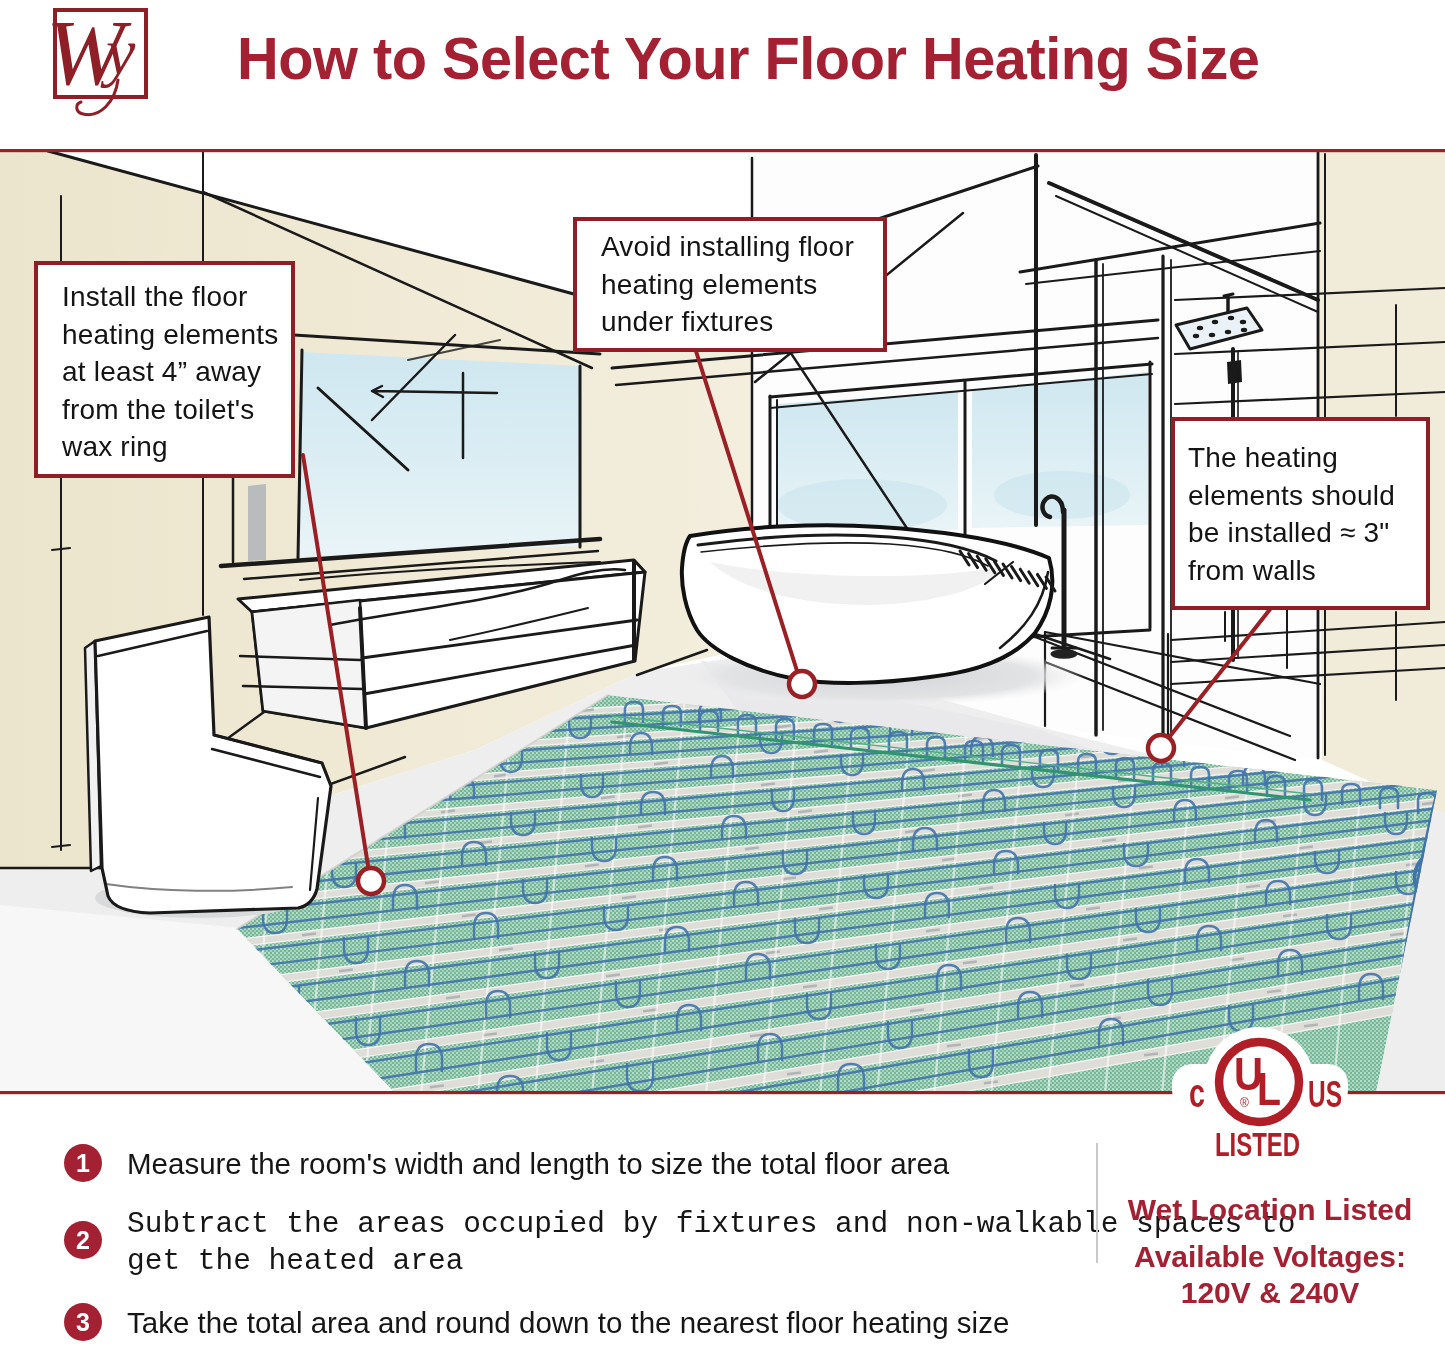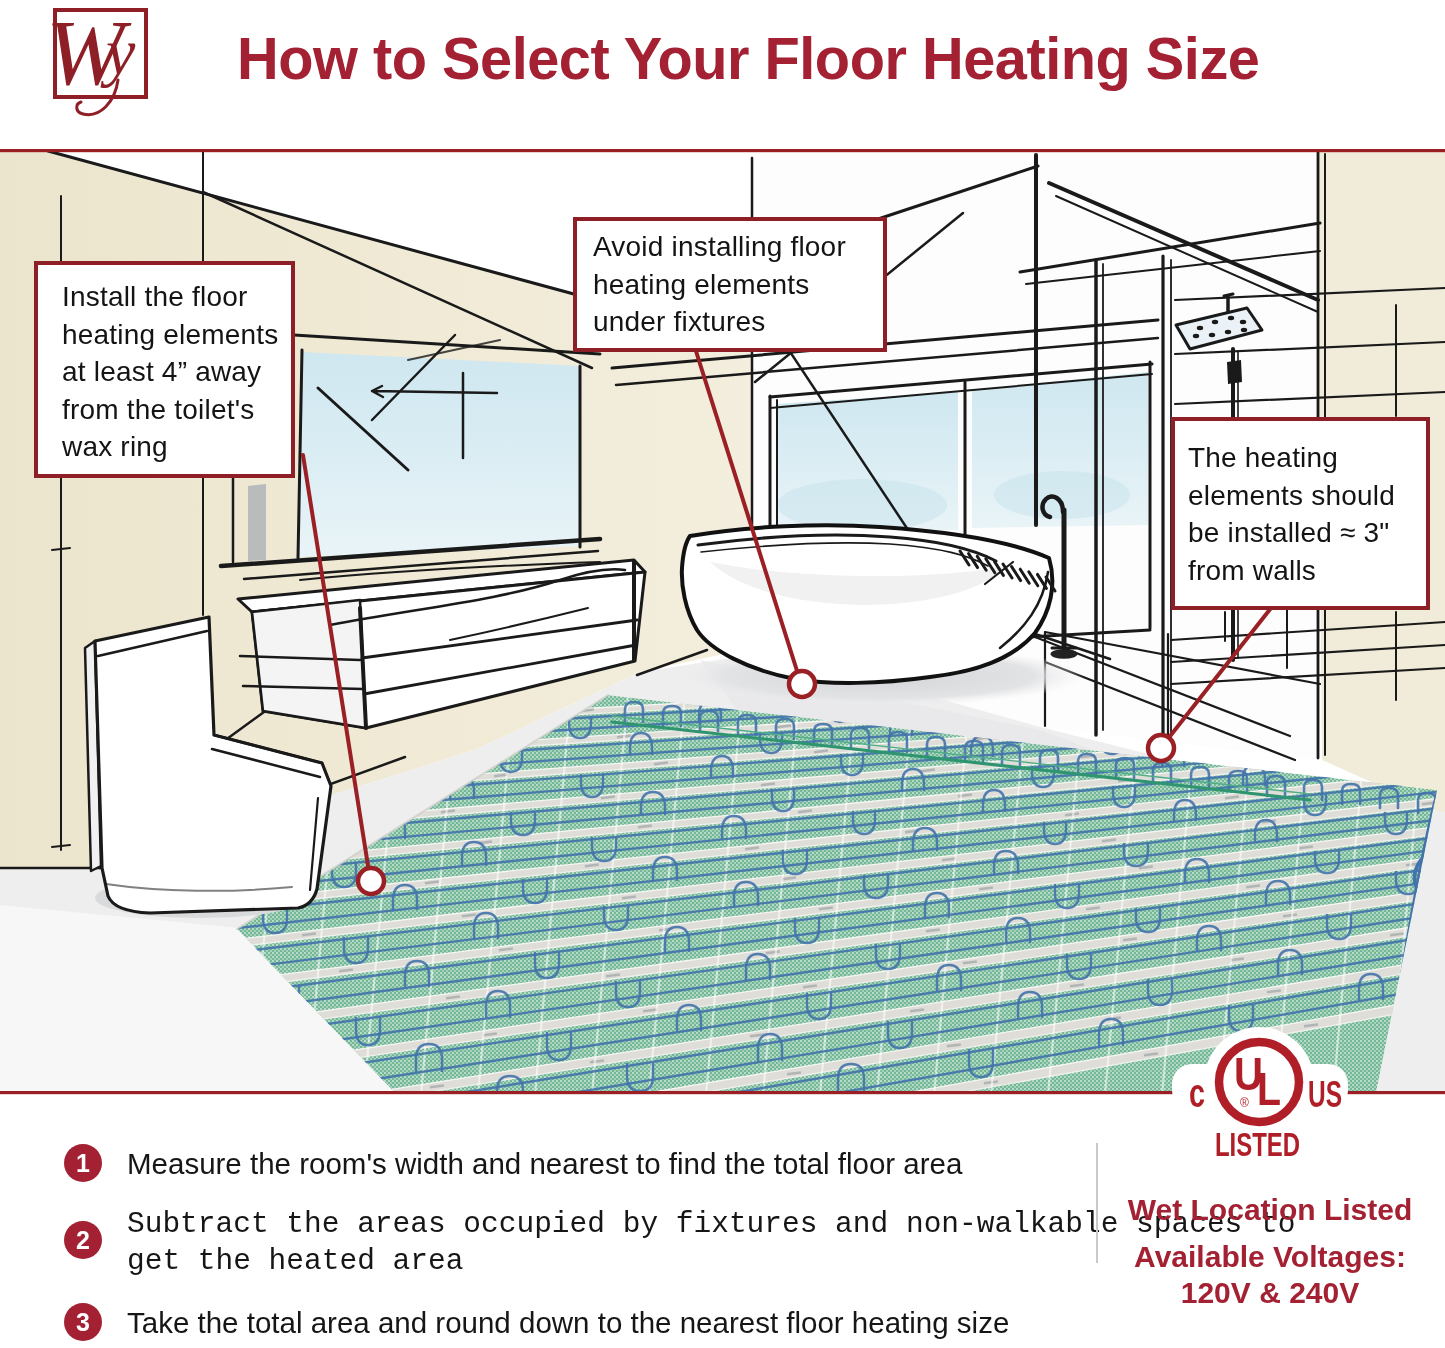--- a/index.html
+++ b/index.html
@@ -524,23 +524,23 @@
       <text x="1189" y="1107" font-family="Liberation Sans" font-size="40" font-weight="bold" fill="#b01f27" textLength="16" lengthAdjust="spacingAndGlyphs">c</text>
       <text x="1308" y="1107" font-family="Liberation Sans" font-size="36" font-weight="bold" fill="#b01f27" textLength="34" lengthAdjust="spacingAndGlyphs">US</text>
       <text x="1215" y="1156" font-family="Liberation Sans" font-size="33" font-weight="bold" fill="#b01f27" textLength="85" lengthAdjust="spacingAndGlyphs">LISTED</text>
       <text x="46" y="84" font-family="Liberation Serif" font-size="94" font-style="italic" fill="#8e1f26">W</text>
       <text x="106" y="74" font-family="Liberation Serif" font-size="66" font-style="italic" fill="#8e1f26">y</text>
       <path d="M118,80 C115,102 100,118 83,114 C75,112 75,104 81,102" fill="none" stroke="#8e1f26" stroke-width="3" stroke-linecap="round" stroke-linejoin="round"></path>
     </svg></div>
 <div id="logo"></div>
 <div id="title">How to Select Your Floor Heating Size</div>
 <div class="callout" style="left:34px;top:261px;width:261px;height:217px;padding:13px 6px 2px 24px;">Install the floor<br>heating elements<br>at least 4” away<br>from the toilet's<br>wax ring</div>
-<div class="callout" style="left:573px;top:217px;width:314px;height:135px;padding:7px 6px 0 16px;">Avoid installing floor<br>heating elements<br>under fixtures</div>
+<div class="callout" style="left:573px;top:217px;width:314px;height:135px;padding:7px 6px 0 24px;">Avoid installing floor<br>heating elements<br>under fixtures</div>
 <div class="callout" style="left:1171px;top:417px;width:259px;height:193px;padding:18px 6px 0 13px;">The heating<br>elements should<br>be installed ≈ 3"<br>from walls</div>
 
 <div class="stepc" style="top:1144px;">1</div>
-<div class="stept" style="top:1145px;">Measure the room's width and nearest to find the total floor area</div>
+<div class="stept" style="top:1145px;">Measure the room's width and length to size the total floor area</div>
 <div class="stepc" style="top:1221px;">2</div>
 <div class="stept" style="top:1206px;font-family:Liberation Mono, monospace;">Subtract the areas occupied by fixtures and non-walkable spaces to<br>get the heated area</div>
 <div class="stepc" style="top:1303px;">3</div>
 <div class="stept" style="top:1304px;">Take the total area and round down to the nearest floor heating size</div>
 
 <div id="divider"></div>
 <div id="wetcol">Wet Location Listed<br><span style="display:inline-block;margin-top:11px;">Available Voltages:<br>120V &amp; 240V</span></div>
 </body></html>

